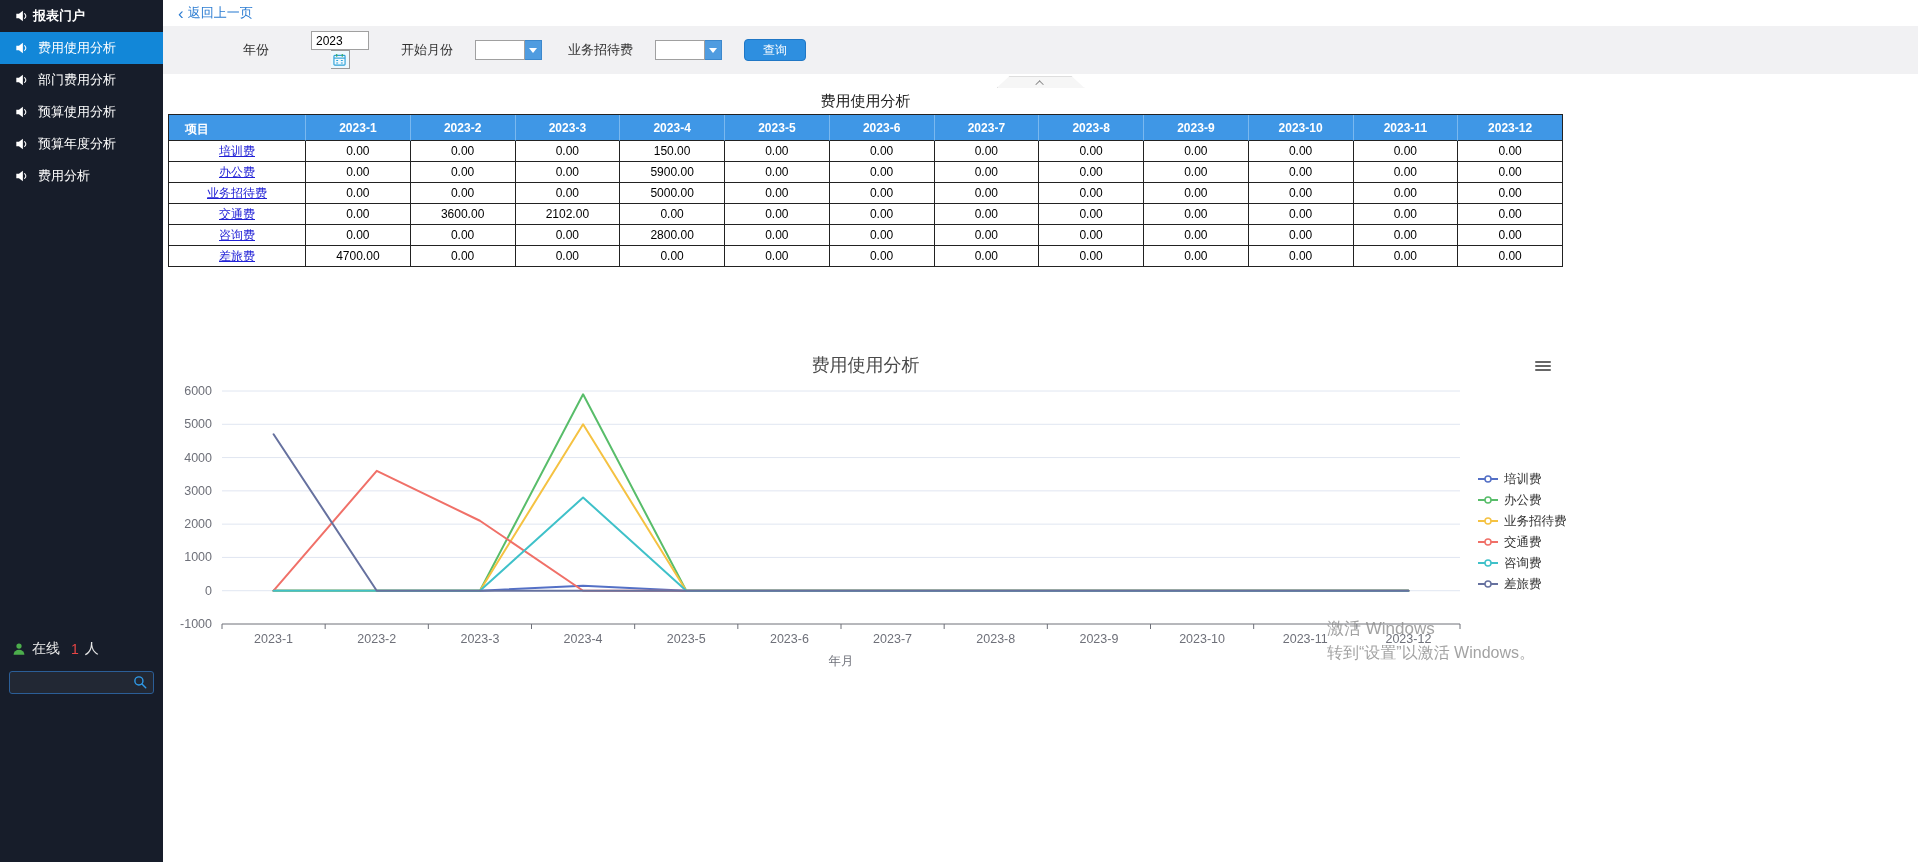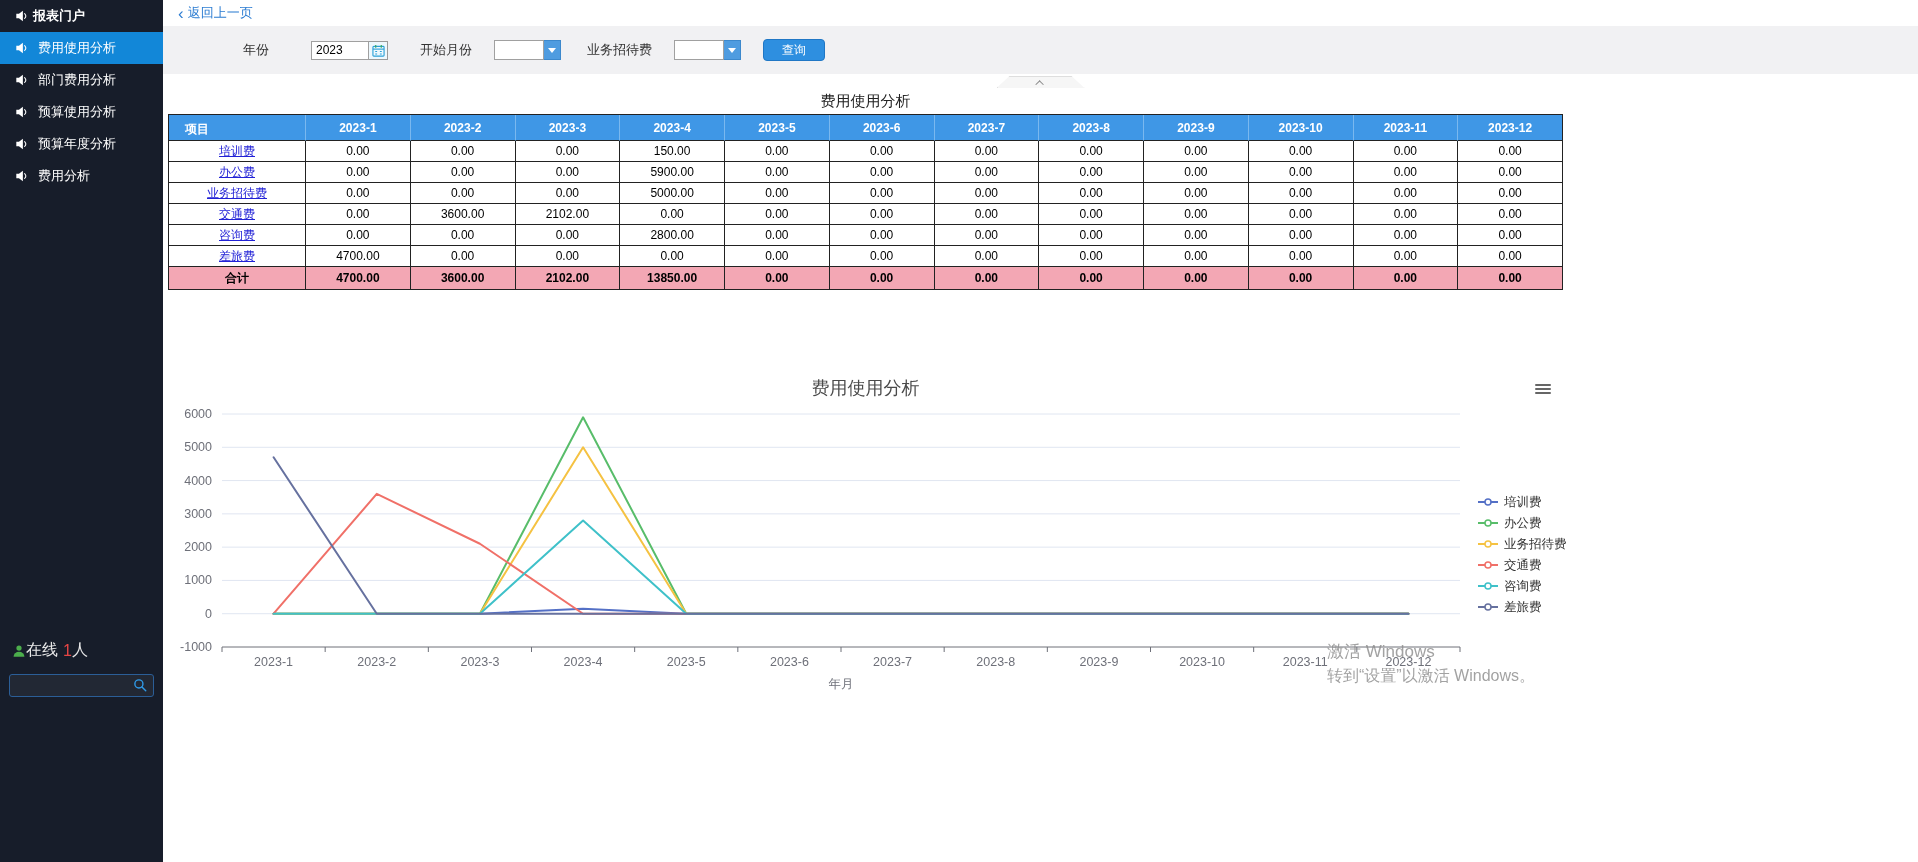--- a/index.html
+++ b/index.html
@@ -7,35 +7,35 @@
   body { font-family:"Liberation Sans","DejaVu Sans",sans-serif; }
   .app { width:1918px; height:862px; display:flex; overflow:hidden; position:relative; background:#fff; }
 
   
   .sidebar { flex:0 0 163px; width:163px; background:#171d2a; color:#fff; position:relative; }
   .side-header { height:32px; display:flex; align-items:center; gap:4px; padding-left:15px; font-size:13px; font-weight:700; cursor:pointer; }
   .nav-item { height:32px; display:flex; align-items:center; gap:9px; padding-left:15px; font-size:13px; cursor:pointer; }
   .nav-item.active { background:#1287d8; }
   .spk { flex:0 0 14px; }
   .side-bottom { position:absolute; top:640px; left:0; right:0; padding:0 9px; }
-  .online { display:flex; align-items:center; gap:0; font-size:16px; color:#e8e8e8; padding-left:3px; }
+  .online { display:flex; align-items:center; gap:6px; font-size:14px; color:#e8e8e8; padding-left:3px; }
   .online .count { color:#e64545; margin-left:5px; }
   .searchbox { margin-top:13px; position:relative; }
   .searchbox input { width:100%; height:23px; background:rgba(255,255,255,0.05); border:1px solid #2b5e97; border-radius:3px; color:#ddd; font-size:12px; padding:0 24px 0 8px; outline:none; }
   .search-icon { position:absolute; right:6px; top:4px; cursor:pointer; }
 
   
   main { flex:1; position:relative; background:#fff; }
   .topbar { height:26px; display:flex; align-items:center; padding-left:15px; background:#fff; }
   .back { color:#2d7dd2; font-size:13px; text-decoration:none; display:flex; align-items:center; gap:4px; cursor:pointer; }
   .back .chev { font-size:17px; line-height:1; font-weight:400; }
 
   .filterbar { height:48px; background:#f1f1f3; display:flex; align-items:center; font-size:13px; color:#333; }
   .fl-year { margin-left:80px; }
-  .grp { display:flex; align-items:center; margin-left:42px; }
+  .grp { display:flex; align-items:center; margin-left:42px;flex-direction:column; }
   .year-input { width:58px; height:19px; border:1px solid #a0a0a0; font-size:12px; padding:0 4px; background:#fff; outline:none; }
   .cal-btn { width:19px; height:19px; border:1px solid #9a9a9a; border-left:none; background:#eef8fd; display:flex; align-items:center; justify-content:center; cursor:pointer; padding:0; }
   .fl-start { margin-left:32px; }
   .fl-end { margin-left:26px; }
   .select { display:flex; align-items:center; margin-left:22px; cursor:pointer; }
   .sel-val { width:50px; height:20px; border:1px solid #a0a0a0; background:#fff; display:inline-block; font-size:12px; line-height:18px; padding:0 3px; }
   .sel-btn { width:17px; height:20px; background:#4f9ce0; border:1px solid #3c88cc; border-left:none; display:flex; align-items:center; justify-content:center; }
   .tri { width:0; height:0; border-left:4px solid transparent; border-right:4px solid transparent; border-top:5px solid #fff; }
   .query-btn { margin-left:22px; width:62px; height:22px; background:#2e8fe0; border:1px solid #2077c5; border-radius:4px; color:#fff; font-size:12px; cursor:pointer; }
 
@@ -289,35 +289,20 @@
             <td>0.00</td>
             <td>0.00</td>
             <td>0.00</td>
           </tr>
           <tr>
             <td class="rowname"><a href="#">差旅费</a></td>
             <td>4700.00</td>
             <td>0.00</td>
             <td>0.00</td>
             <td>0.00</td>
-            <td>0.00</td>
-            <td>0.00</td>
-            <td>0.00</td>
-            <td>0.00</td>
-            <td>0.00</td>
-            <td>0.00</td>
-            <td>0.00</td>
-            <td>0.00</td>
-          </tr>
-          <tr class="total">
-            <td>合计</td>
-            <td>4700.00</td>
-            <td>3600.00</td>
-            <td>2102.00</td>
-            <td>13850.00</td>
             <td>0.00</td>
             <td>0.00</td>
             <td>0.00</td>
             <td>0.00</td>
             <td>0.00</td>
             <td>0.00</td>
             <td>0.00</td>
             <td>0.00</td>
           </tr>
         </tbody>

